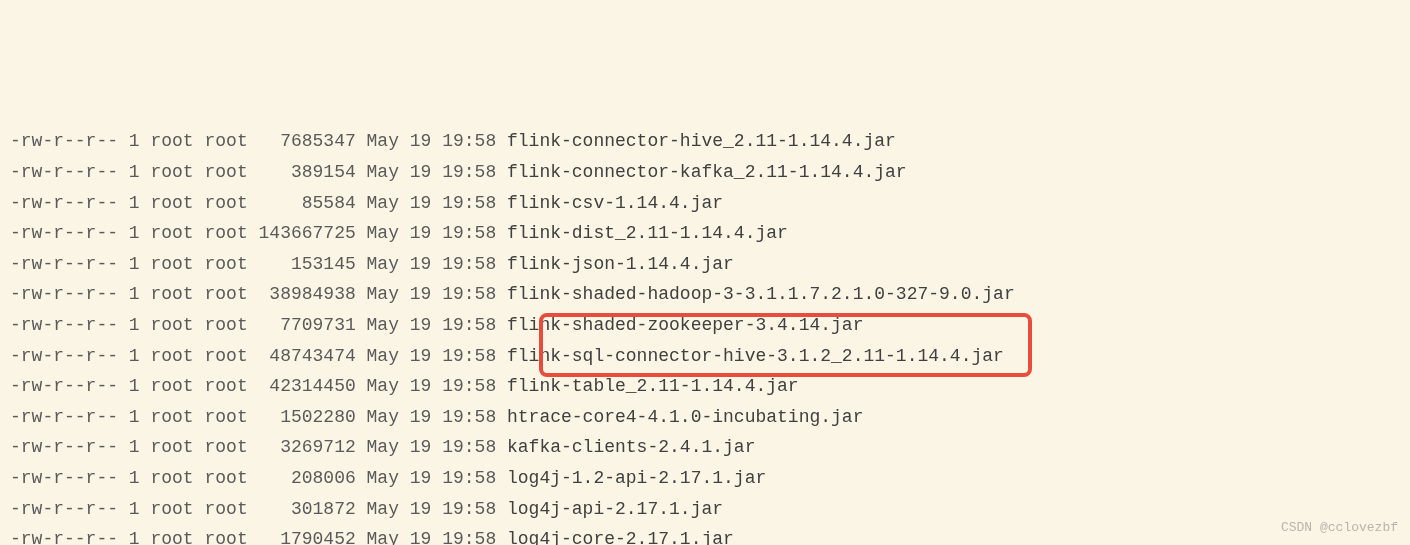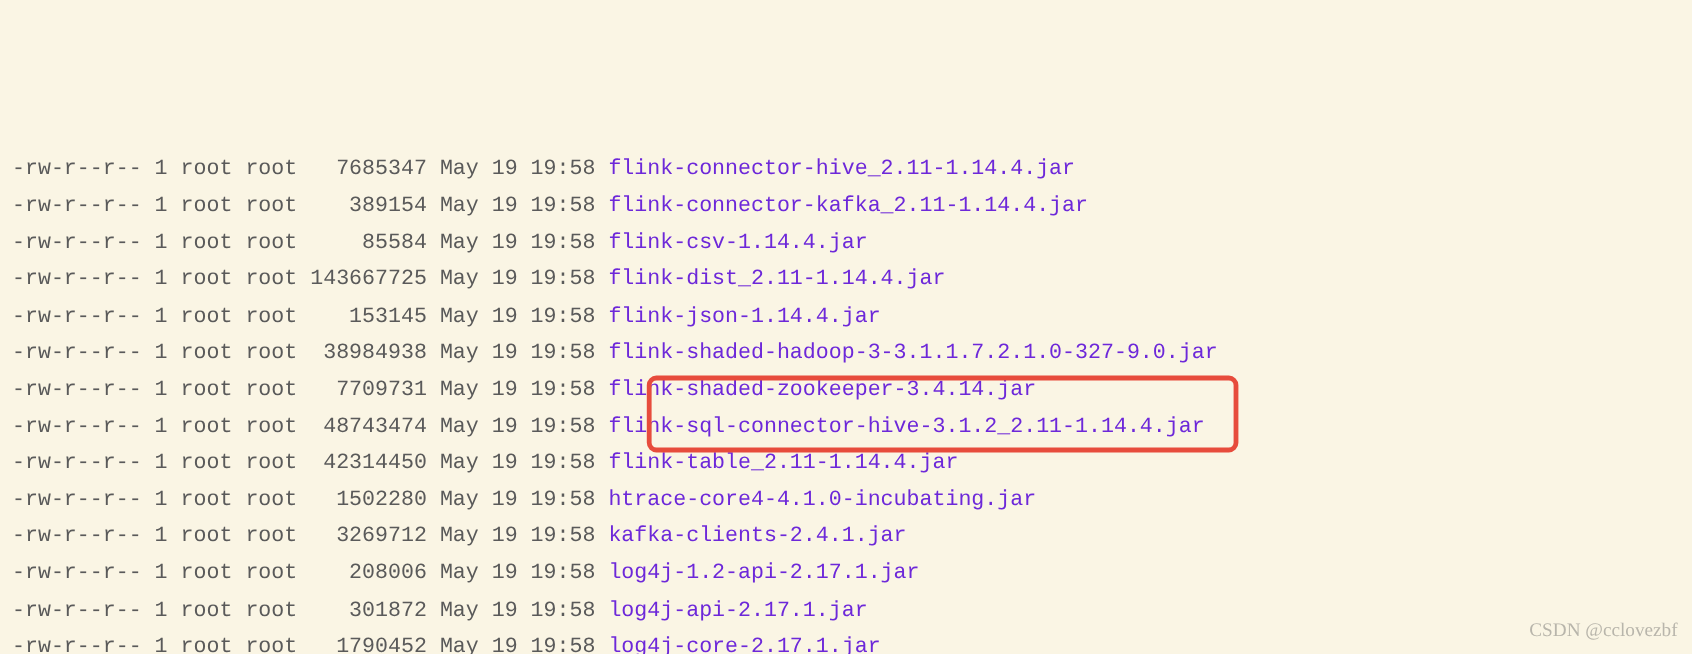--- a/index.html
+++ b/index.html
@@ -20,35 +20,35 @@
       height: 545px;
       overflow: hidden;
     }
     .line {
       display: block;
     }
     .perm, .links, .owner, .group, .size, .date {
       color: #5a5a5a;
     }
     .filename {
-      color: #6d28d9;
+      color: #404040;
     }
     .highlight-box {
       position: absolute;
       border: 4px solid #e74c3c;
       border-radius: 8px;
       pointer-events: none;
     }
     .watermark {
       position: absolute;
       bottom: 6px;
       right: 12px;
       color: #b8b5ab;
-      font-family: Liberation Serif, serif;
-      font-size: 16px;
+      font-family: Liberation Mono, monospace;
+      font-size: 13px;
     }
     #listing {
       font-family: 'Courier New', Consolas, monospace;
     }
   </style>
 </head>
 <body>
 
 
 

